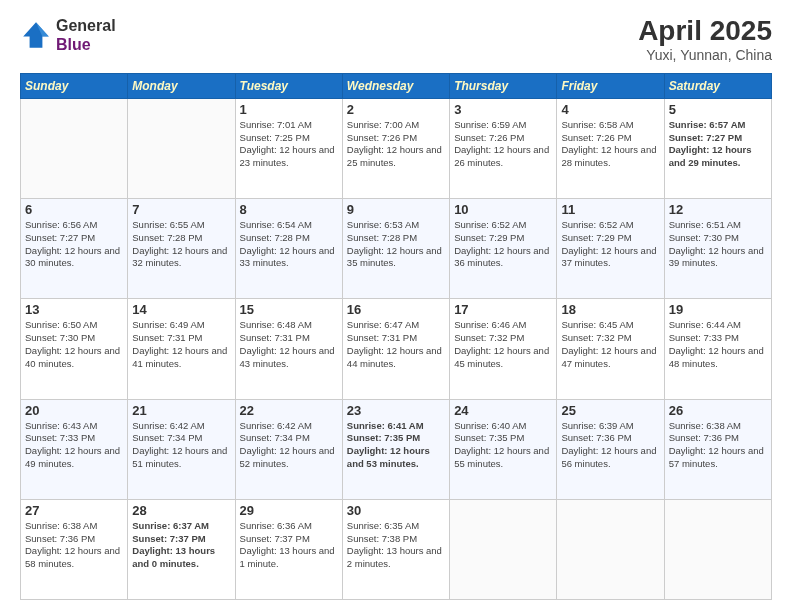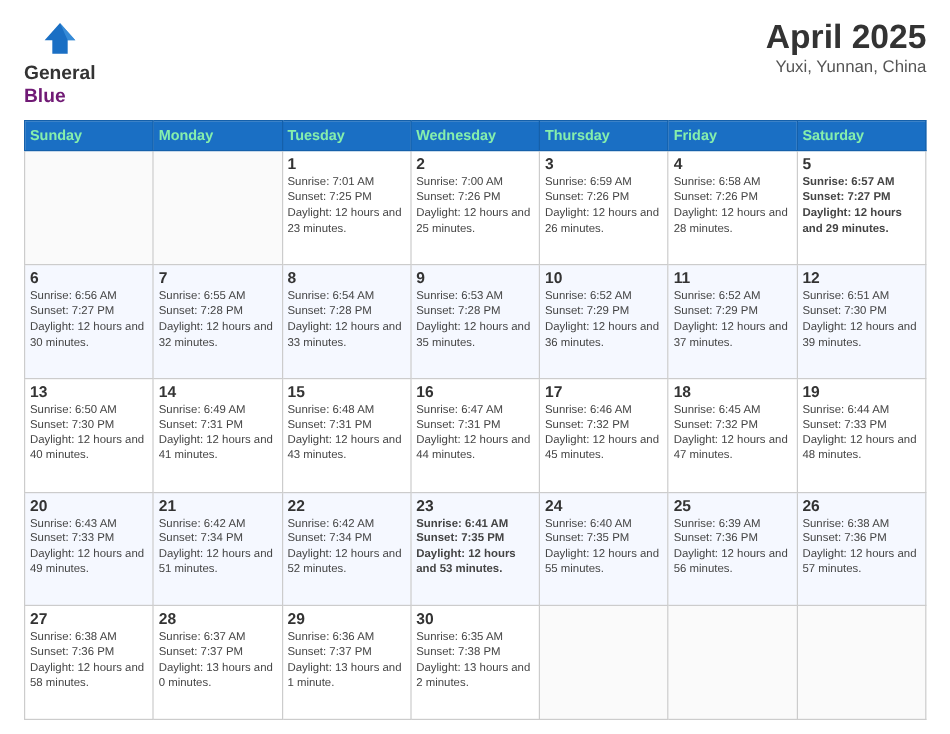--- a/index.html
+++ b/index.html
@@ -20,21 +20,20 @@
     .header {
       display: flex;
       justify-content: space-between;
       align-items: flex-start;
       margin-bottom: 10px;
     }
     .logo {
       display: flex;
       align-items: center;
       gap: 4px;
-      flex-direction: column;
     }
     .logo-text {
       display: flex;
       flex-direction: column;
       line-height: 1.1;
     }
     .logo-icon {
       width: 32px;
       height: 32px;
     }
@@ -53,26 +52,27 @@
     }
     .calendar {
       flex: 1;
       border: 1px solid #ccc;
       border-collapse: collapse;
       width: 100%;
       table-layout: fixed;
     }
     .calendar th {
       background: #1a6fc4;
-      color: #86efac;
+      color: #fef9c3;
       font-size: 12px;
       font-weight: bold;
       padding: 5px 4px;
       text-align: left;
       border: 1px solid #1560aa;
+      font-style: italic;
     }
     .calendar td {
       border: 1px solid #ccc;
       vertical-align: top;
       padding: 3px 4px;
       font-size: 10px;
       color: #333;
       height: 80px;
     }
     .day-num {
@@ -294,21 +294,21 @@
         </tr>
         <tr>
           <td>
             <span class="day-num">27</span>
             <div class="day-info" style="white-space: pre-line;">Sunrise: 6:38 AM
 Sunset: 7:36 PM
 Daylight: 12 hours and 58 minutes.</div>
           </td>
           <td>
             <span class="day-num">28</span>
-            <div class="day-info" style="white-space: pre-line;">Sunrise: 6:37 AM
+            <div class="day-info" style="white-space: pre-line; font-weight: bold;">Sunrise: 6:37 AM
 Sunset: 7:37 PM
 Daylight: 13 hours and 0 minutes.</div>
           </td>
           <td>
             <span class="day-num">29</span>
             <div class="day-info" style="white-space: pre-line;">Sunrise: 6:36 AM
 Sunset: 7:37 PM
 Daylight: 13 hours and 1 minute.</div>
           </td>
           <td>

